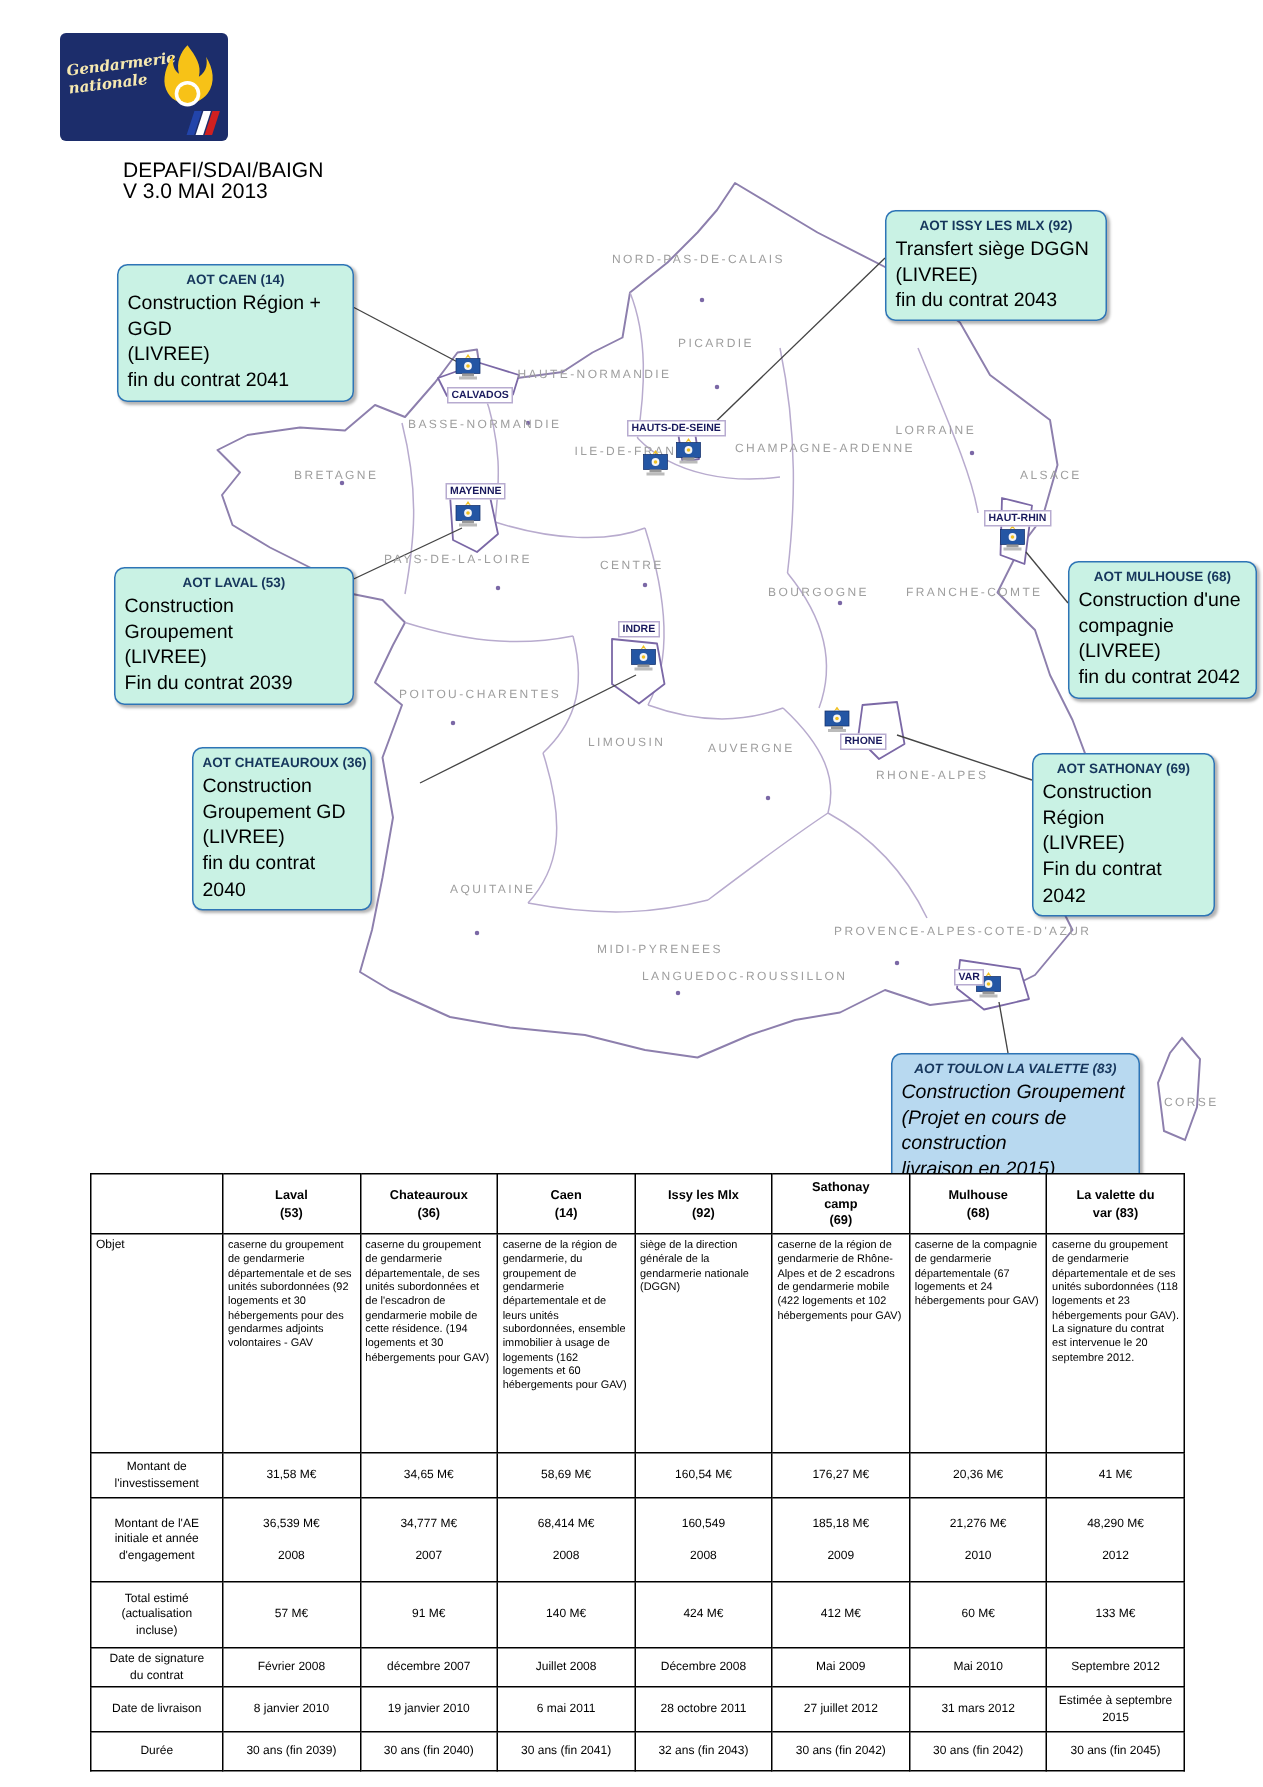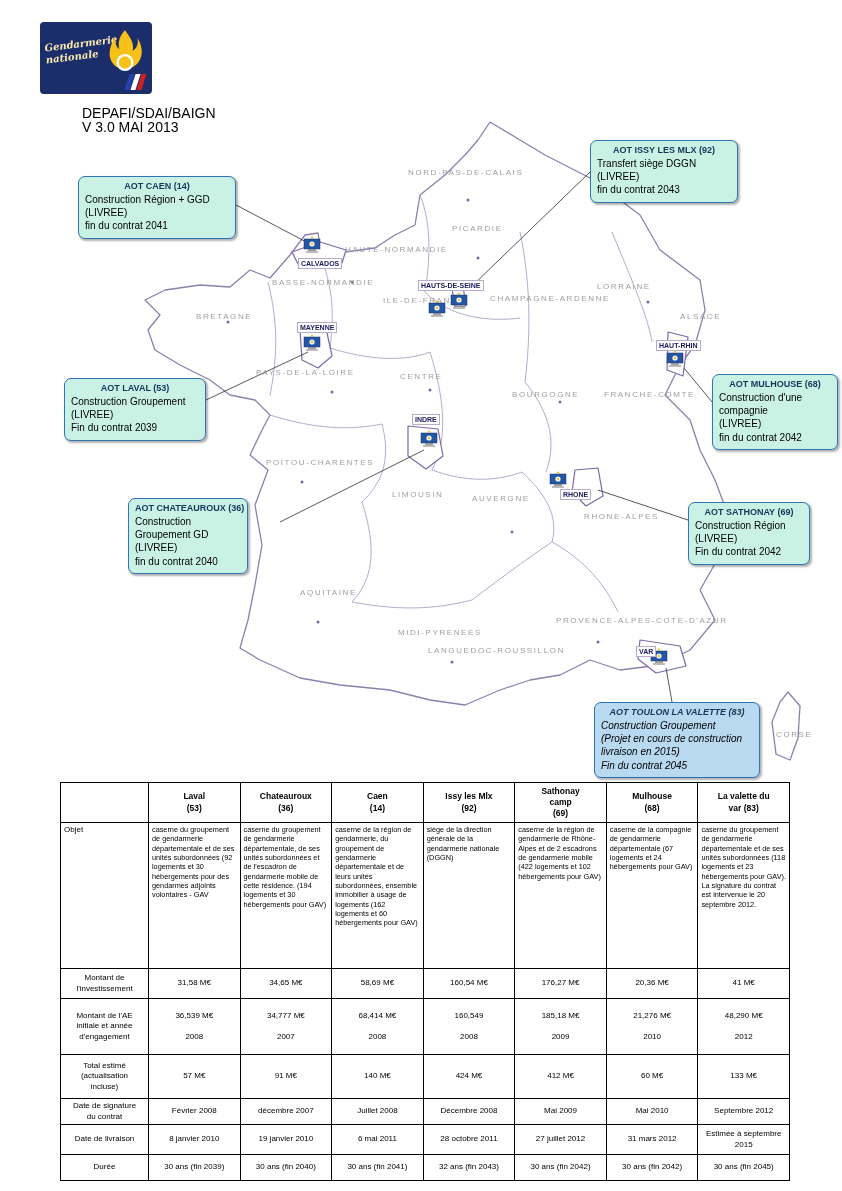--- a/index.html
+++ b/index.html
@@ -28,21 +28,21 @@
   .region-label { position:absolute; font-size:8px; letter-spacing:1.6px; color:#9e9e9e;
                   white-space:nowrap; z-index:2; }
   .dept-label { position:absolute; font-size:7px; font-weight:bold; color:#1a1a5e; background:#fff;
                 border:1px solid #b7abd0; padding:0 2px; line-height:9px; z-index:3; white-space:nowrap; }
   .site-icon { position:absolute; width:18px; height:20px; z-index:3; }
 
   .callout { position:absolute; background:#c9f2e4; border:1px solid #2e75b6; border-radius:7px;
              padding:4px 6px 5px 6px; box-shadow:1.5px 1.5px 2px rgba(0,0,0,.3); z-index:4; }
   .callout.blue { background:#b8d9f0;font-style:italic; }
   .callout-title { font-size:9px; font-weight:bold; color:#16365c; text-align:center; margin-bottom:2px; white-space:nowrap; }
-  .callout-body { font-size:10px; color:#000; line-height:1.32; }
+  .callout-body { font-size:13px; color:#000; line-height:1.32; }
   .pre { white-space:pre-line; }
 
   
   .data-table { position:absolute; left:60px; top:782px; width:730px; border-collapse:collapse;
                 table-layout:fixed; z-index:5; background:#fff; }
   .data-table th, .data-table td { border:1px solid #000; vertical-align:middle; text-align:center;
                 padding:2px 3px; font-size:8px; line-height:1.3; color:#000; }
   .data-table th { font-weight:bold; font-size:8.5px; height:40px; }
   tr.r-objet td { height:146px; }
   tr.r-objet td.val { text-align:left; vertical-align:top; font-size:7.3px; line-height:1.28; }
@@ -262,21 +262,21 @@
     <div class="callout-body pre">Construction Région + GGD
 (LIVREE)
 fin du contrat 2041</div>
   </div>
   <div class="callout" style="left:590px;top:140px;width:148px">
     <div class="callout-title">AOT ISSY LES MLX (92)</div>
     <div class="callout-body pre">Transfert siège DGGN
 (LIVREE)
 fin du contrat 2043</div>
   </div>
-  <div class="callout" style="left:64px;top:378px;width:142px">
+  <div class="callout" style="left:76px;top:378px;width:160px">
     <div class="callout-title">AOT LAVAL (53)</div>
     <div class="callout-body pre">Construction Groupement
 (LIVREE)
 Fin du contrat 2039</div>
   </div>
   <div class="callout" style="left:712px;top:374px;width:126px">
     <div class="callout-title">AOT MULHOUSE (68)</div>
     <div class="callout-body pre">Construction d'une compagnie
 (LIVREE)
 fin du contrat 2042</div>

